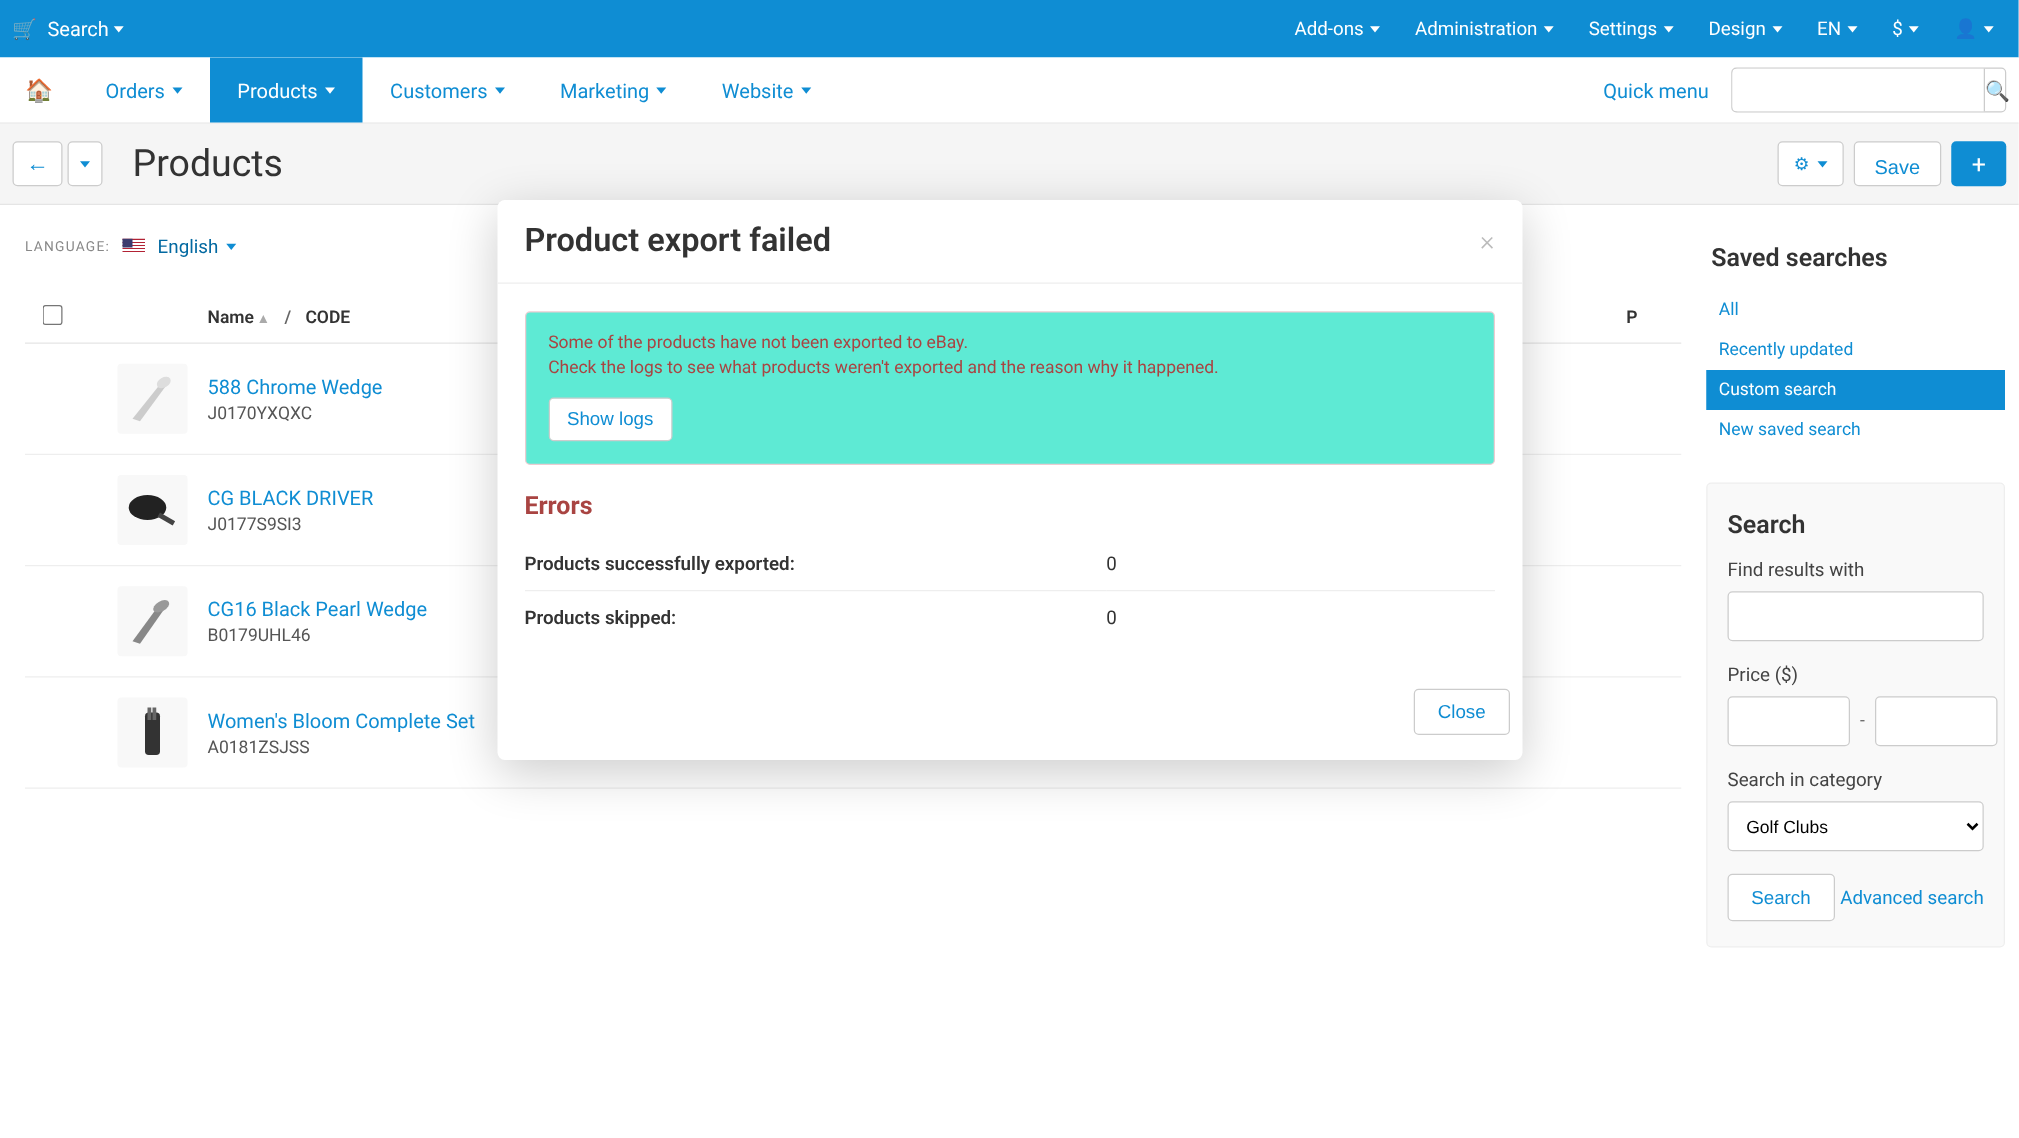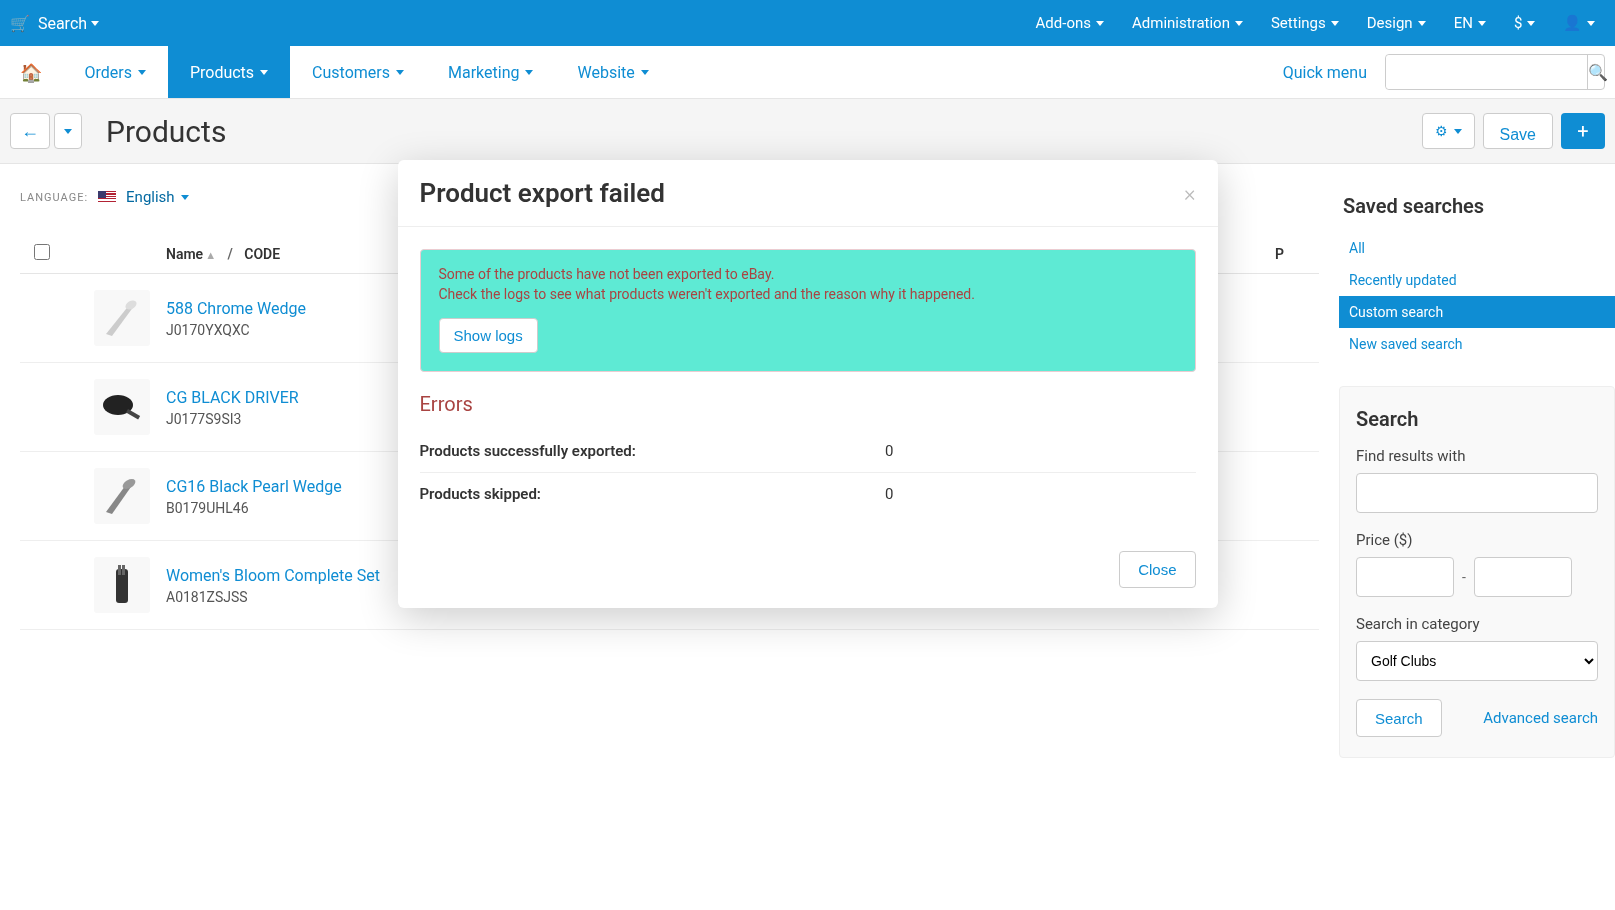--- a/index.html
+++ b/index.html
@@ -33,21 +33,21 @@
 .back-drop { width: 28px; }
 .page-title { font-size: 30px; font-weight: 400; color: #333; margin-left: 14px; }
 .titlebar-right { margin-left: auto; display: flex; gap: 8px; align-items: center; }
 .gear-btn { border: 1px solid #ccc; background: #fff; border-radius: 4px; height: 36px; padding: 0 12px; display: flex; align-items: center; gap: 6px; color: #0f8dd3; cursor: pointer; }
 .save-btn { border: 1px solid #ccc; background: #fff; border-radius: 4px; height: 36px; padding: 12px 16px; color: #0f8dd3; font-size: 16px; cursor: pointer; }
 .add-btn { background: #0f8dd3; border-radius: 4px; height: 36px; width: 44px; display: flex; align-items: center; justify-content: center; color: #fff; font-size: 20px; cursor: pointer; }
 
 
 .main { display: flex; }
 .content { flex: 1; padding: 24px 20px; }
-.sidebar { width: 276px; padding: 24px 0 24px 0; }
+.sidebar { width: 250px; padding: 24px 11px 24px 0; }
 
 
 .lang-row { display: flex; align-items: center; gap: 10px; font-size: 13px; color: #888; margin-bottom: 28px; }
 .lang-label { text-transform: uppercase; letter-spacing: 1px; font-size: 11px; }
 .lang-sel { color: #0369a1; display: flex; align-items: center; gap: 6px; cursor: pointer; font-size: 15px; }
 .flag { width: 18px; height: 12px; background: linear-gradient(to bottom, #b22234 0%, #b22234 10%, #fff 10%, #fff 20%, #b22234 20%, #b22234 30%, #fff 30%, #fff 40%, #b22234 40%, #b22234 50%, #fff 50%, #fff 60%, #b22234 60%, #b22234 70%, #fff 70%, #fff 80%, #b22234 80%, #b22234 90%, #fff 90%); position: relative; }
 .flag::before { content: ''; position: absolute; top: 0; left: 0; width: 8px; height: 7px; background: #3c3b6e; }
 
 
 .table-header { display: flex; align-items: center; padding: 10px 14px; border-bottom: 1px solid #e5e5e5; font-weight: 600; color: #333; }
@@ -86,29 +86,29 @@
 
 .modal-backdrop { position: fixed; inset: 0; }
 .modal { position: fixed; left: 50%; top: 160px; transform: translateX(-50%); width: 820px; background: #fff; border-radius: 6px; box-shadow: 0 10px 40px rgba(0,0,0,0.2); }
 .modal-header { padding: 18px 22px; border-bottom: 1px solid #eee; display: flex; align-items: center; }
 .modal-title { font-size: 26px; font-weight: 600; color: #333; }
 .modal-close { margin-left: auto; color: #bbb; font-size: 22px; cursor: pointer; font-weight: 300; }
 .modal-body { padding: 22px 22px; }
 .alert-err { background: #5eead4; border: 1px solid #ebccd1; border-radius: 4px; padding: 16px 18px 18px; color: #a94442; }
 .alert-err .line { margin-bottom: 4px; }
 .show-logs-btn { display: inline-block; margin-top: 12px; background: #fff; border: 1px solid #ccc; border-radius: 4px; padding: 8px 14px; color: #0f8dd3; cursor: pointer; font-size: 15px; }
-.errors-h { color: #a94442; font-size: 20px; font-weight: 400; margin: 20px 0 14px; }
+.errors-h { color: #a94442; font-size: 20px; font-weight: 700; margin: 20px 0 14px; }
 .err-detail { color: #a94442; line-height: 1.5; margin-bottom: 24px; }
 .err-code { font-weight: 700; }
 .stats-table { width: 100%; border-collapse: collapse; }
 .stats-table tr { border-bottom: 1px solid #eee; }
 .stats-table tr:last-child { border-bottom: none; }
 .stats-table td { padding: 12px 0; font-size: 15px; }
 .stats-table td:first-child { font-weight: 600; width: 60%; }
-.modal-footer { padding: 14px 22px 20px; display: flex; justify-content: flex-end; }
+.modal-footer { padding: 14px 10px 20px; display: flex; justify-content: flex-end; }
 .close-btn { border: 1px solid #ccc; background: #fff; border-radius: 4px; padding: 9px 18px; color: #0f8dd3; cursor: pointer; font-size: 15px; }
 </style>
 </head>
 <body>
 
 <div class="topbar">
   <div class="topbar-left">
     <span class="cart-icon">🛒</span>
     <span class="topbar-brand">
       <span>Search</span>

